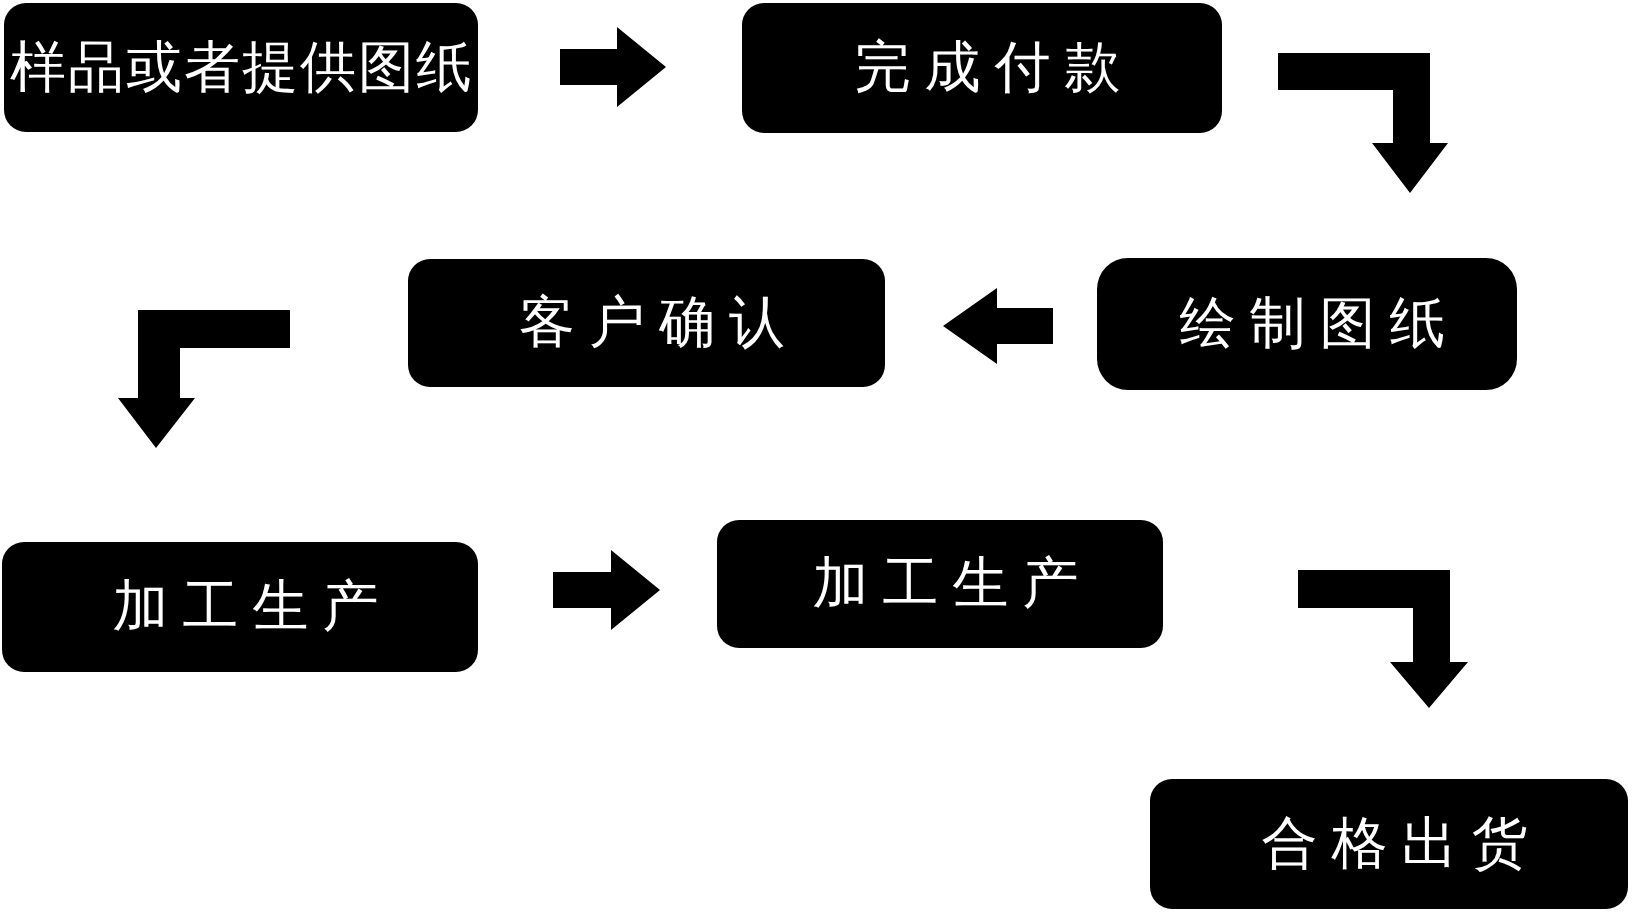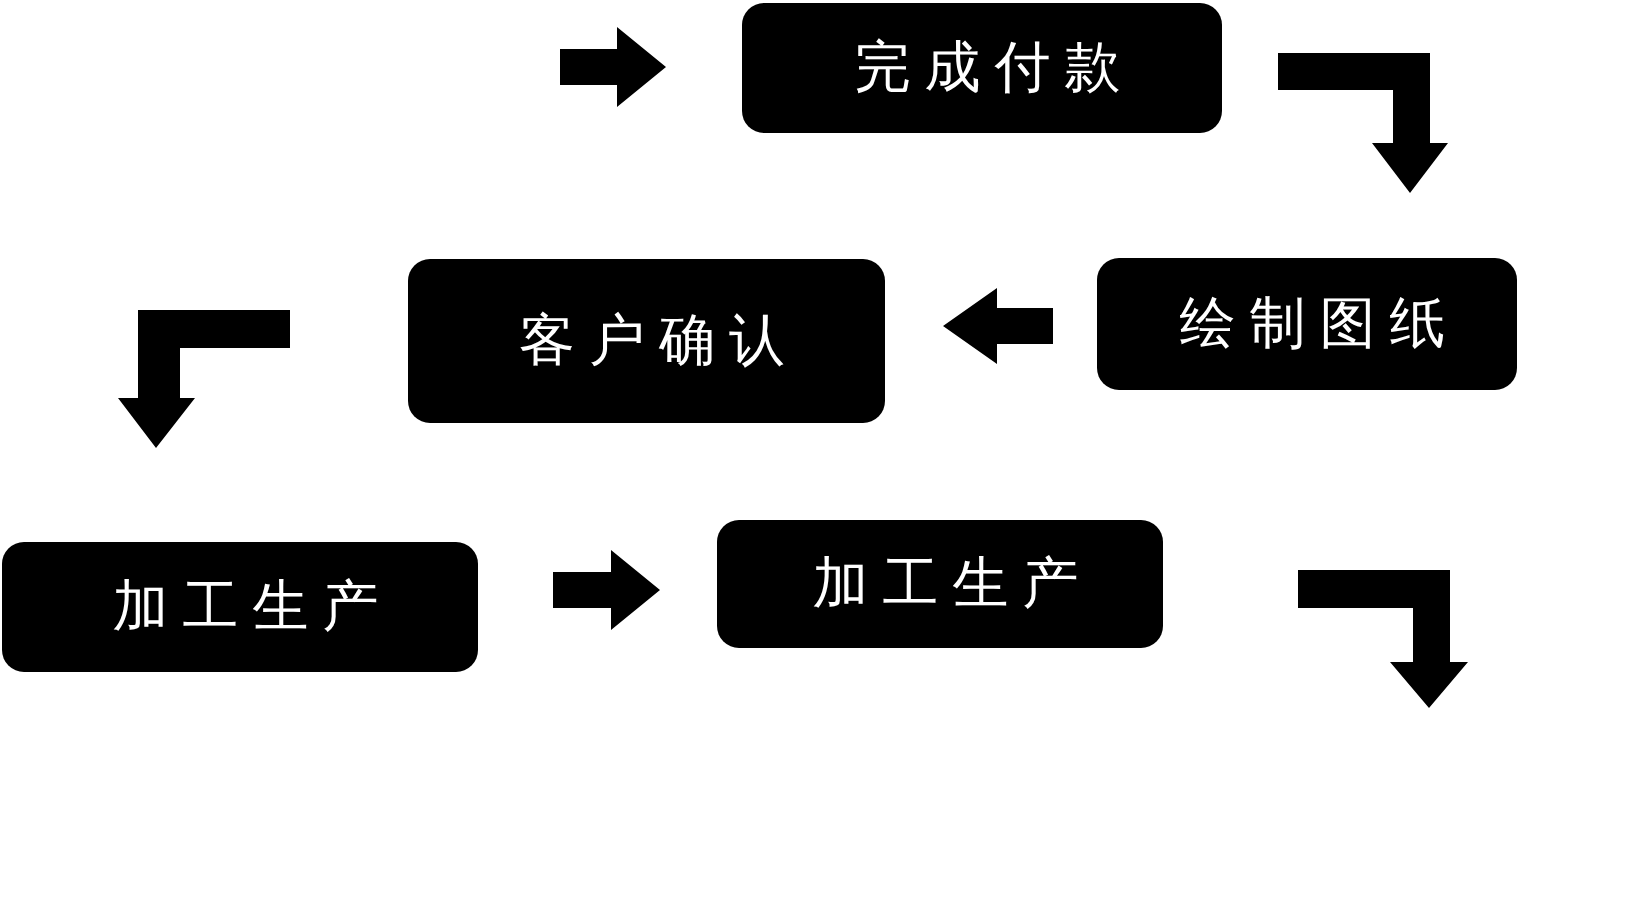--- a/index.html
+++ b/index.html
@@ -41,39 +41,42 @@
 
   .arrow {
     position: absolute;
     display: block;
   }
   .arrow polygon { fill: var(--arrow); }
 
   
   .n1 { left: 4px;    top: 3px;   width: 474px; height: 129px; }
   .n2 { left: 742px;  top: 3px;   width: 480px; height: 130px; }
-  .n3 { left: 1097px; top: 258px; width: 420px; height: 132px; }
-  .n4 { left: 408px;  top: 259px; width: 477px; height: 164px; }
+  .n3 { left: 1097px; top: 258px; width: 420px; height: 132px; border-radius: 31px; }
+  .n4 { left: 408px;  top: 259px; width: 477px; height: 128px; }
   .n5 { left: 2px;    top: 522px; width: 476px; height: 130px; margin-top: 20px; }
   .n6 { left: 717px;  top: 520px; width: 446px; height: 128px; }
   .n7 { left: 1150px; top: 779px; width: 478px; height: 130px; }
 
   
   .a1 { left: 560px;  top: 27px;  width: 106px; height: 80px;  }
   .a2 { left: 1278px; top: 53px;  width: 170px; height: 140px; }
   .a3 { left: 943px;  top: 288px; width: 110px; height: 76px;  }
   .a4 { left: 118px;  top: 310px; width: 172px; height: 138px; }
   .a5 { left: 553px;  top: 550px; width: 107px; height: 80px;  }
   .a6 { left: 1298px; top: 570px; width: 170px; height: 138px; }
 </style>
 </head>
 <body>
 
 <div class="canvas">
 
+  <div class="node n1 tight">
+    <span>样品或者提供图纸</span>
+  </div>
 
   <svg class="arrow a1" viewBox="0 0 106 80" aria-hidden="true">
     <polygon points="0,22 57,22 57,0 106,40 57,80 57,58 0,58"></polygon>
   </svg>
 
   <div class="node n2">
     <span>完成付款</span>
   </div>
 
   <svg class="arrow a2" viewBox="0 0 170 140" aria-hidden="true">
@@ -105,14 +108,17 @@
   </svg>
 
   <div class="node n6">
     <span>加工生产</span>
   </div>
 
   <svg class="arrow a6" viewBox="0 0 170 138" aria-hidden="true">
     <polygon points="0,0 152,0 152,92 170,92 131,138 92,92 115,92 115,38 0,38"></polygon>
   </svg>
 
+  <div class="node n7">
+    <span>合格出货</span>
+  </div>
 
 </div>
 
 </body></html>

